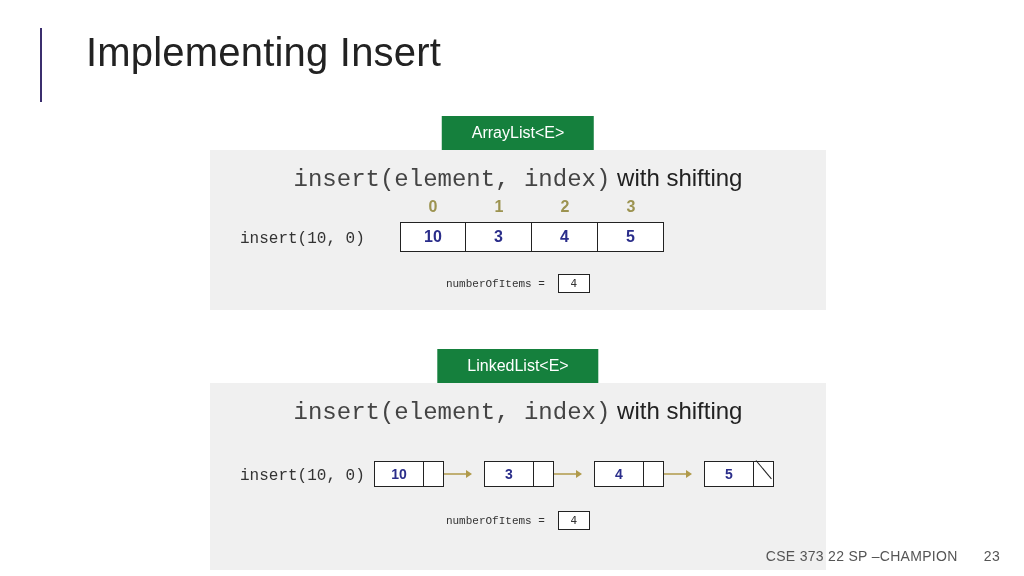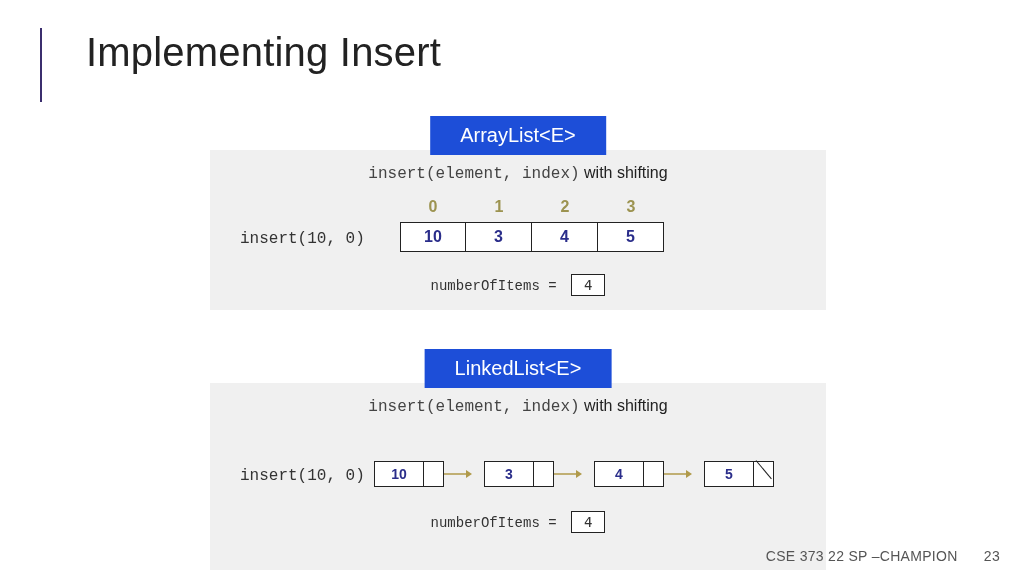--- a/index.html
+++ b/index.html
@@ -35,33 +35,33 @@
     width: 616px;
     background: #f0f0f0;
   }
   .panel.top { top: 150px; height: 160px; }
   .panel.bot { top: 383px; height: 187px; }
   .badge {
     position: absolute;
     left: 50%;
     transform: translateX(-50%);
     top: -34px;
-    background: #1d4ed8;
+    background: #15803d;
     color: #fff;
-    font-size: 20px;
+    font-size: 16px;
     padding: 8px 30px;
     font-weight: 400;
   }
   .sig {
     position: absolute;
     top: 14px;
     left: 0;
     width: 100%;
     text-align: center;
-    font-size: 16px;
+    font-size: 24px;
     color: #333;
   }
   .sig .mono { font-family: "Consolas", "Courier New", monospace; color: #444; }
   .sig .suffix { font-family: "Segoe UI", sans-serif; color: #222; }
   .call {
     position: absolute;
     font-family: "Consolas", "Courier New", monospace;
     font-size: 16px;
     color: #333;
     left: 30px;
@@ -103,21 +103,21 @@
     font-weight: 700;
     color: #9c9350;
     font-family: Arial, sans-serif;
   }
   .numline {
     position: absolute;
     left: 0;
     width: 100%;
     text-align: center;
     font-family: "Consolas", "Courier New", monospace;
-    font-size: 14px;
+    font-size: 11px;
     color: #333;
   }
   .numline.top { top: 124px; }
   .numline.bot { top: 128px; }
   .box {
     display: inline-block;
     border: 1px solid #222;
     padding: 2px 12px;
     margin-left: 6px;
     font-family: "Consolas", monospace;

